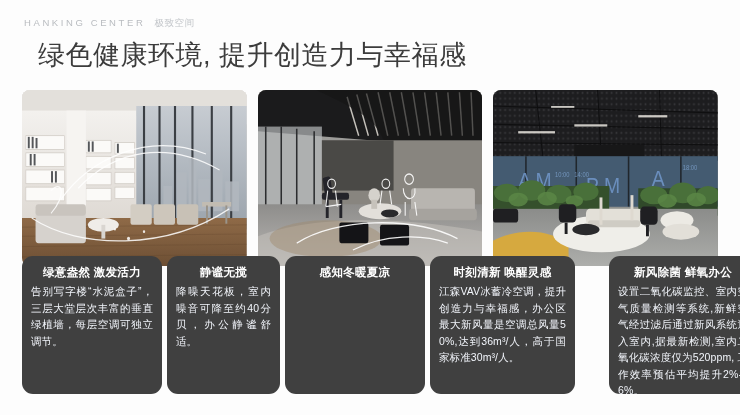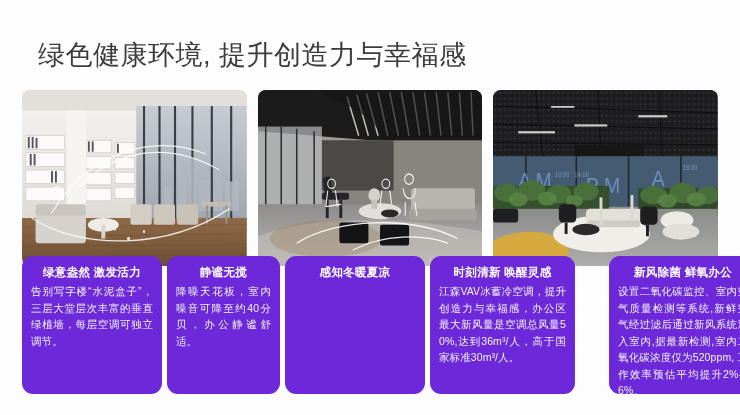--- a/index.html
+++ b/index.html
@@ -79,21 +79,21 @@
   .card-row {
     position: absolute;
     left: 22px;
     top: 256px;
     width: 696px;
     height: 138px;
     display: flex;
     gap: 5px;
   }
   .card {
-    background: #6d28d9;
+    background: #404040;
     border-radius: 11px;
     padding: 8px 9px 10px 9px;
     display: flex;
     flex-direction: column;
     align-items: center;
     overflow: hidden;
   }
   
   .card.w1 { flex: 0 0 140px; }
   .card.w2 { flex: 0 0 113px; }
@@ -120,20 +120,24 @@
     text-align-last: left;
     word-break: break-all;
     width: 100%;
   }
 </style>
 </head>
 <body>
 
 <div class="slide">
 
+  <div class="eyebrow">
+    <span class="eyebrow-en">HANKING CENTER</span>
+    <span class="eyebrow-cn">极致空间</span>
+  </div>
 
   <h1 class="headline">绿色健康环境, 提升创造力与幸福感</h1>
 
   <div class="photo-row">
 
     <div class="photo">
       <svg viewBox="0 0 232 154" preserveAspectRatio="none">
         <defs>
           <linearGradient id="g1sky" x1="0" y1="0" x2="0" y2="1">
             <stop offset="0%" stop-color="#c7ccd2"></stop>

